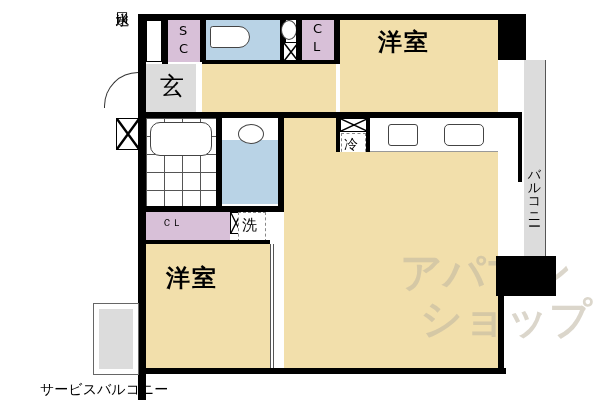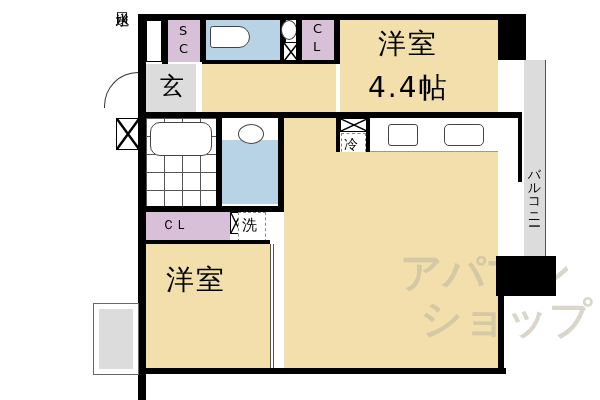--- a/index.html
+++ b/index.html
@@ -6,21 +6,21 @@
   body { width:600px; height:400px; position:relative; overflow:hidden;
          font-family:"DejaVu Sans", sans-serif; color:#000; }
   .abs { position:absolute; box-sizing:border-box; }
   .wall { background:#000; }
   .beige { background:#f2dfab; }
   .lilac { background:#d8c0d8; }
   .blue  { background:#b9d3e6; }
   .gray  { background:#dcdcdc; }
   .white { background:#ffffff; }
   .lbl { position:absolute; white-space:nowrap; line-height:1; }
-  .big { font-size:28px; letter-spacing:2px; }
+  .big { font-size:24px; letter-spacing:2px;font-weight:bold; }
   .med { font-size:17px; }
   .small { font-size:13px; }
   .vert { writing-mode:vertical-rl; text-orientation:upright; }
   .xbox { position:absolute; border:1.5px solid #000; background:#fff; }
   .xbox svg { width:100%; height:100%; display:block; }
   .tile { background-image:
       linear-gradient(#555 1px, transparent 1px),
       linear-gradient(90deg, #555 1px, transparent 1px);
       background-size:18px 18px; }
   .watermark { color:rgba(190,180,160,0.55); font-weight:bold; font-size:42px; }
@@ -52,21 +52,20 @@
   <div class="abs wall" style="left:296px;top:14px;width:6px;height:50px;"></div>
 
   <div class="abs lilac" style="left:302px;top:20px;width:32px;height:40px;"></div>
   <div class="lbl small" style="left:313px;top:22px;">C</div>
   <div class="lbl small" style="left:313px;top:40px;">L</div>
   <div class="abs wall" style="left:334px;top:14px;width:6px;height:50px;"></div>
 
   <div class="abs beige" style="left:340px;top:20px;width:158px;height:92px;"></div>
   <div class="abs wall" style="left:498px;top:14px;width:28px;height:46px;"></div>
   <div class="lbl big" style="left:378px;top:30px;">洋室</div>
-  <div class="lbl big" style="left:368px;top:74px;">4.4帖</div>
 
   <div class="abs gray" style="left:146px;top:64px;width:50px;height:48px;"></div>
   <div class="lbl" style="left:160px;top:74px;font-size:24px;">玄</div>
   <div class="abs" style="left:104px;top:72px;width:34px;height:36px;border:1px solid #333;border-right:none;border-bottom:none;border-radius:36px 0 0 0;"></div>
 
   <div class="abs beige" style="left:202px;top:64px;width:134px;height:48px;"></div>
   <div class="abs wall" style="left:202px;top:60px;width:136px;height:4px;"></div>
   <div class="abs wall" style="left:138px;top:112px;width:380px;height:6px;"></div>
 
   <div class="xbox" style="left:116px;top:118px;width:22px;height:30px;">
@@ -103,34 +102,35 @@
 
   <div class="lbl watermark" style="left:400px;top:252px;">アパマン</div>
   <div class="lbl watermark" style="left:420px;top:298px;">ショップ</div>
 
   <div class="abs gray" style="left:524px;top:60px;width:22px;height:196px;border-right:1px solid #555;"></div>
   <div class="lbl small vert" style="left:528px;top:160px;">バルコニー</div>
   <div class="abs wall" style="left:496px;top:256px;width:60px;height:40px;"></div>
   <div class="abs wall" style="left:498px;top:290px;width:6px;height:80px;"></div>
 
   <div class="abs lilac" style="left:146px;top:212px;width:84px;height:28px;"></div>
-  <div class="lbl med" style="left:162px;top:218px;font-size:13px;">ＣＬ</div>
+  <div class="lbl med" style="left:162px;top:218px;font-size:10px;">ＣＬ</div>
   <div class="xbox" style="left:230px;top:212px;width:10px;height:20px;">
     <svg viewBox="0 0 10 10" preserveAspectRatio="none">
         <path d="M0 0L10 10M10 0L0 10" stroke="#000" stroke-width="1"></path>
       </svg>
   </div>
   <div class="abs white" style="left:238px;top:212px;width:28px;height:30px;border:1px dashed #888;"></div>
   <div class="lbl med" style="left:242px;top:218px;font-size:15px;">洗</div>
   <div class="abs wall" style="left:146px;top:206px;width:138px;height:6px;"></div>
   <div class="abs wall" style="left:146px;top:240px;width:124px;height:4px;"></div>
 
   <div class="abs beige" style="left:146px;top:244px;width:124px;height:124px;"></div>
   <div class="abs white" style="left:270px;top:244px;width:4px;height:124px;border-left:1px solid #555;border-right:1px solid #555;"></div>
   <div class="lbl big" style="left:166px;top:266px;">洋室</div>
   <div class="abs wall" style="left:138px;top:368px;width:368px;height:6px;"></div>
 
   <div class="abs" style="left:93px;top:303px;width:46px;height:72px;border:1px solid #666;background:#fff;">
     <div class="abs gray" style="left:5px;top:5px;width:34px;height:60px;"></div>
   </div>
 
   <div class="lbl small vert" style="left:116px;top:2px;font-size:14px;">送水口</div>
+  <div class="lbl small" style="left:40px;top:382px;font-size:14px;">サービスバルコニー</div>
 </div>
 
 </body></html>

